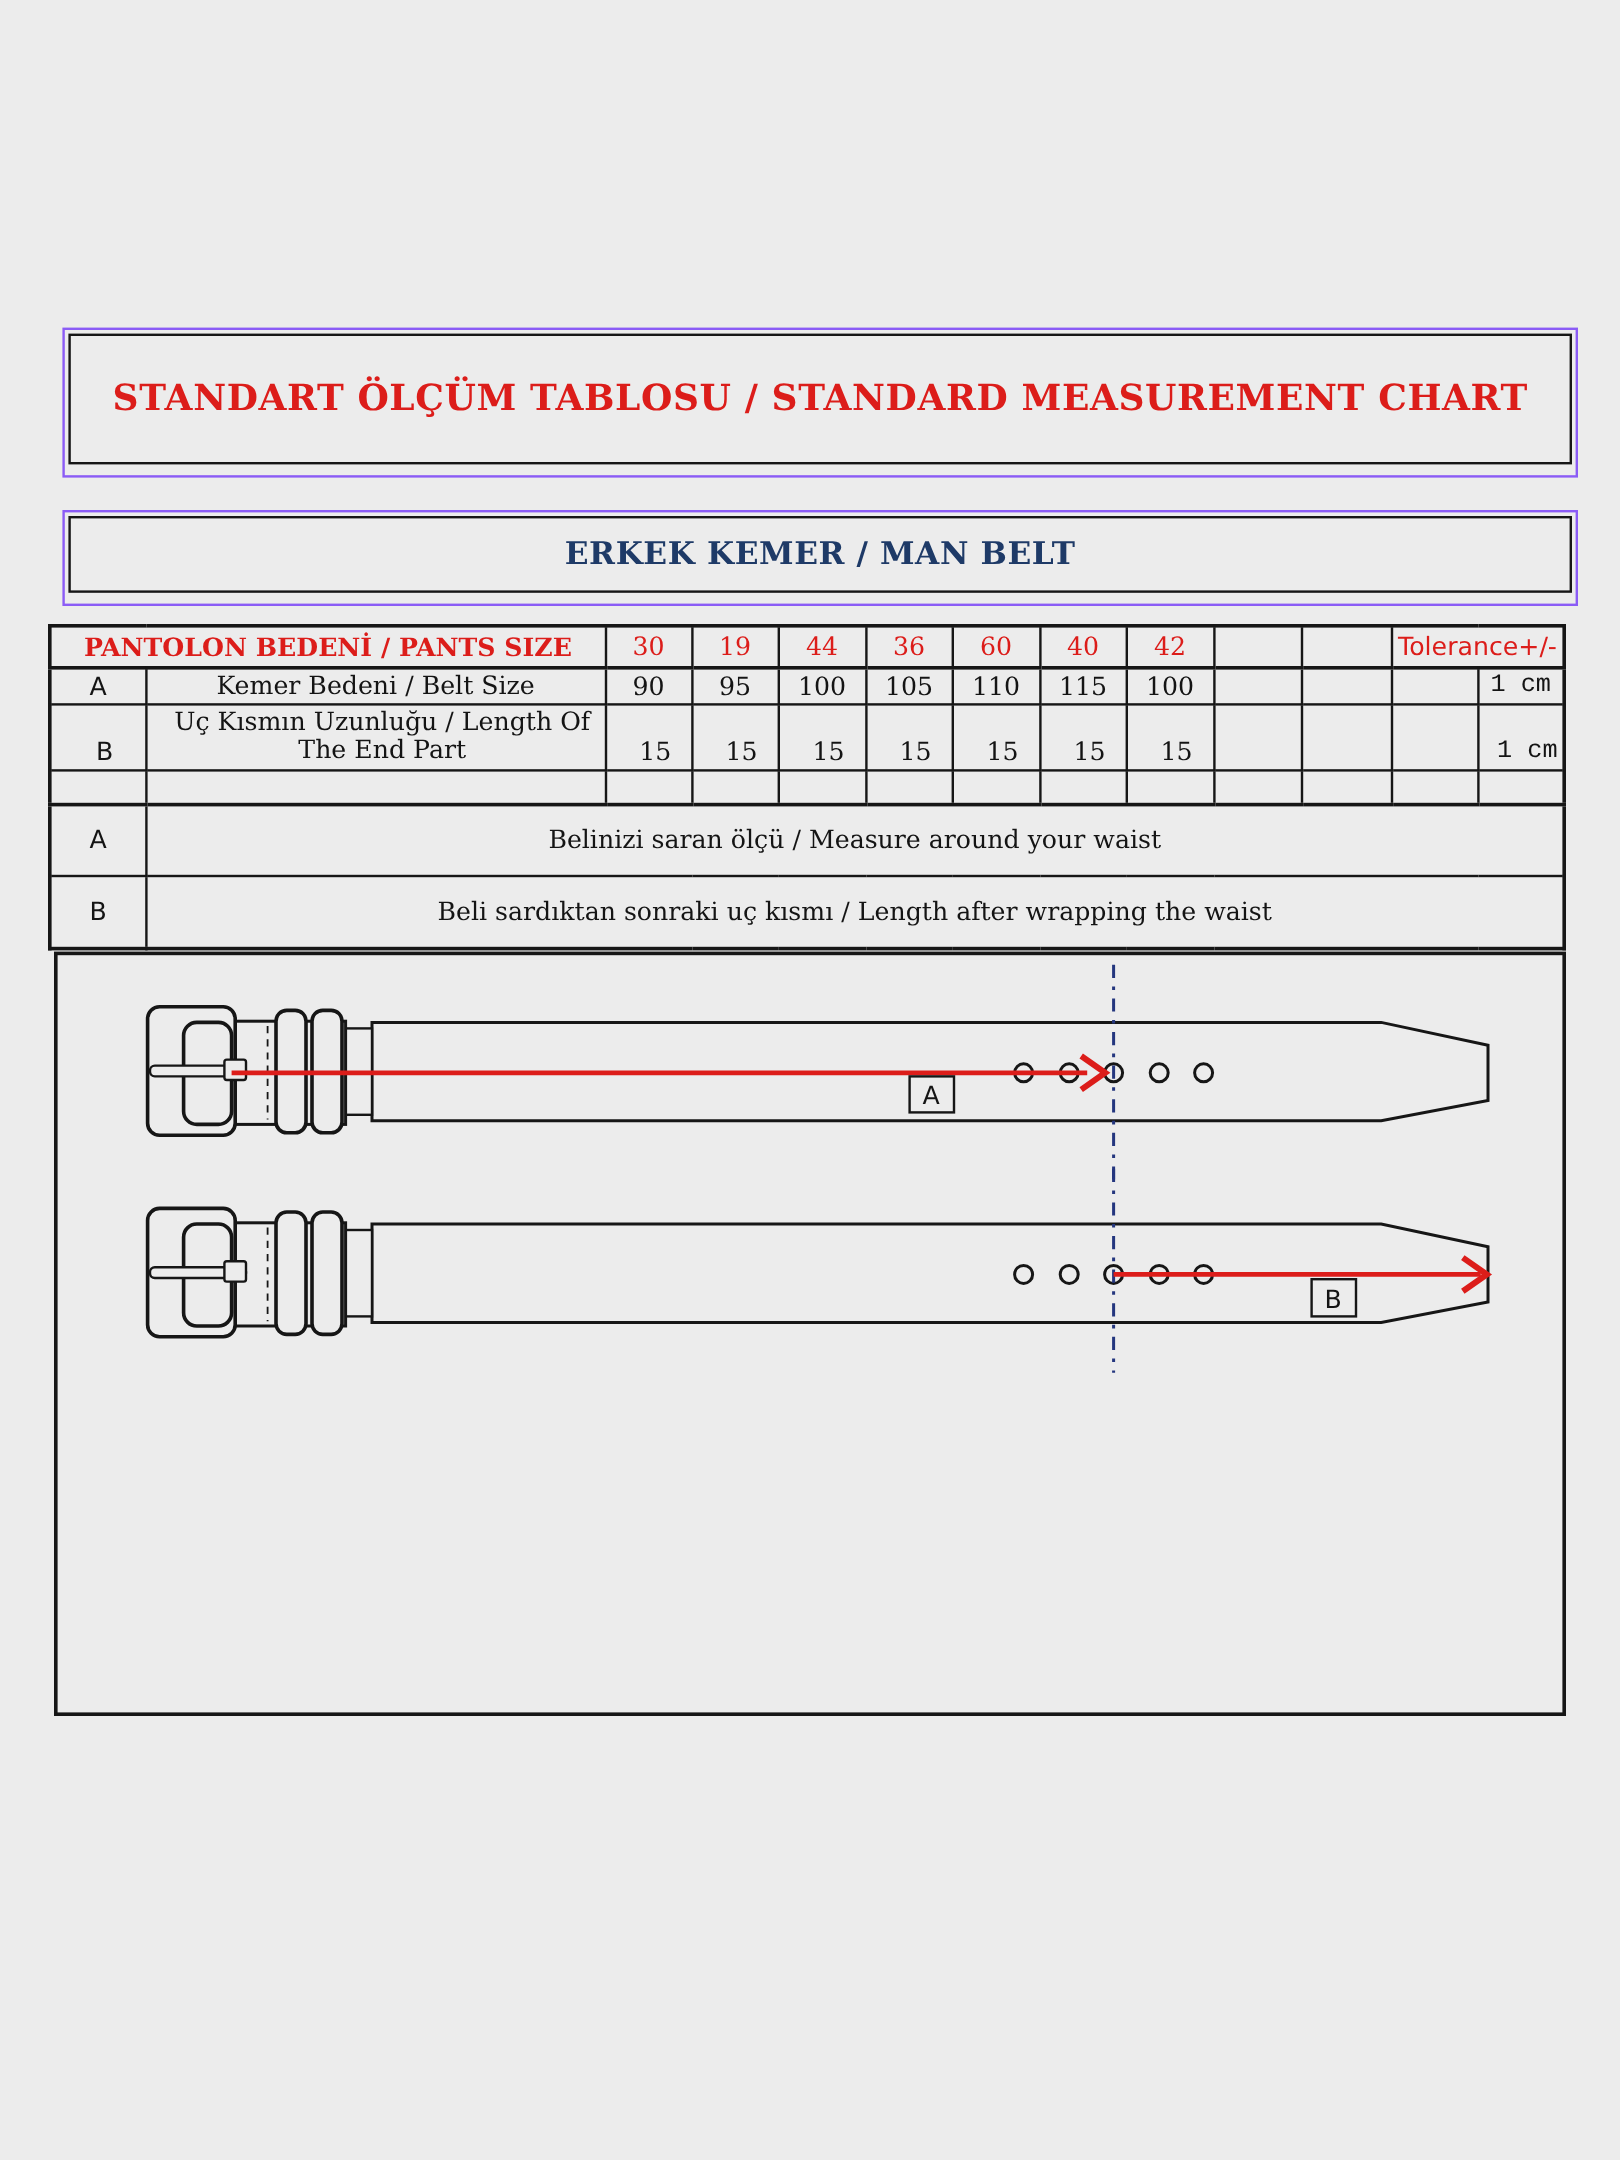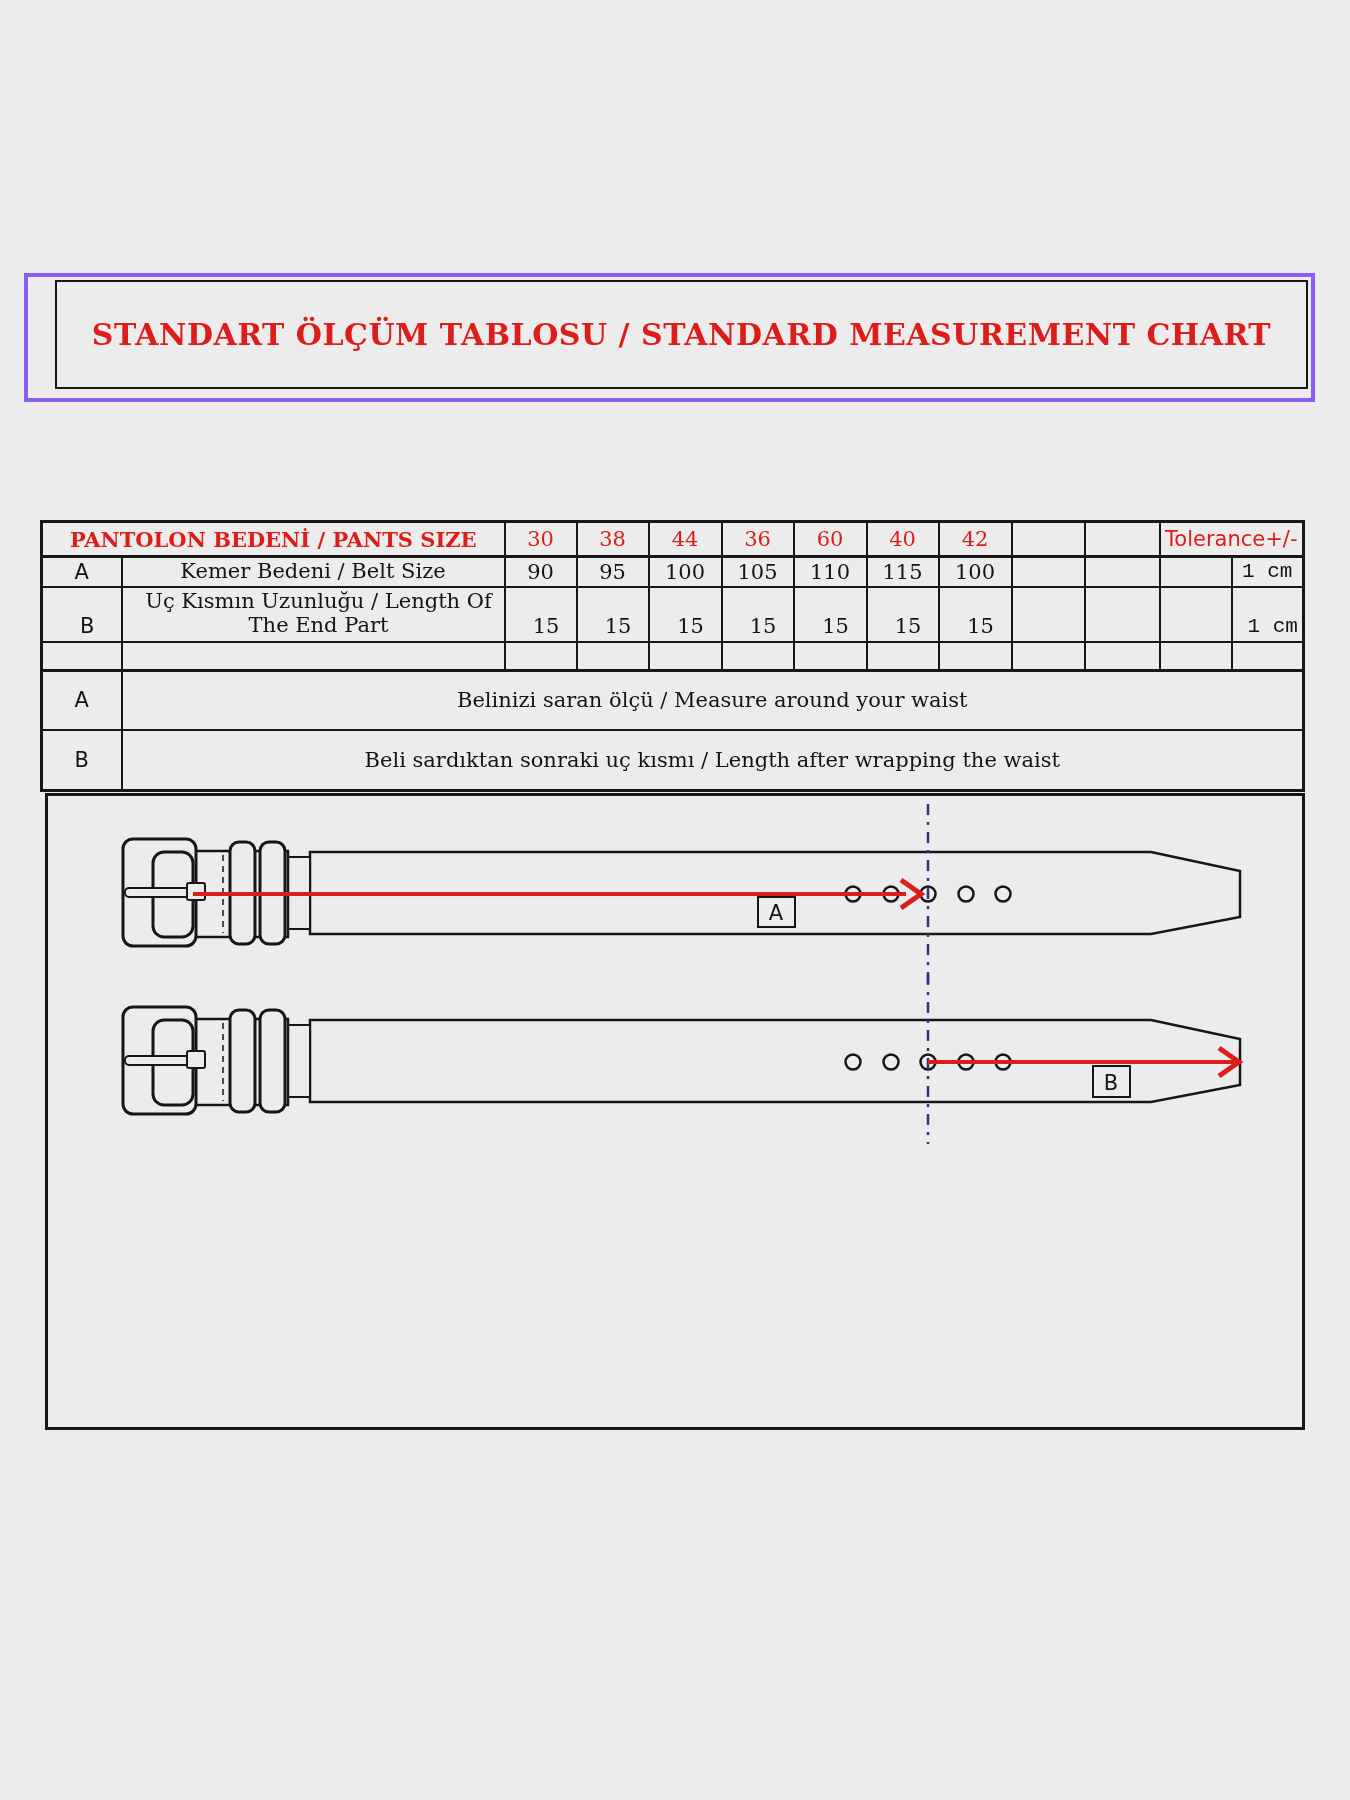--- a/index.html
+++ b/index.html
@@ -1,20 +1,20 @@
 <!DOCTYPE html>
 <html><head>
 <meta charset="utf-8">
 <style>
   html,body{margin:0;padding:0;}
   body{width:1350px;height:1800px;background:#ececec;font-family:"DejaVu Serif", serif;}
   .page{position:relative;width:1350px;height:1800px;background:#ececec;overflow:hidden;}
 
   
-  .dbox{position:absolute;left:24px;width:1259px;border:4px solid #8b5cf6;background:#ececec;padding-left:24px;}
+  .dbox{position:absolute;left:52px;width:1259px;border:2px solid #8b5cf6;background:#ececec;}
   .dbox-inner{border:2px solid #161616;margin:3px;height:calc(100% - 16px);display:flex;align-items:center;justify-content:center;}
   .title-box{top:273px;height:121px;}
   .subtitle-box{top:425px;height:76px;}
   .page-title{color:#dc1d1a;font-weight:bold;font-size:30px;letter-spacing:.5px;}
   .section-title{color:#1e3a67;font-weight:bold;font-size:26px;letter-spacing:.5px;}
 
   
   table.size-table{position:absolute;left:40px;top:520px;width:1262px;border-collapse:collapse;table-layout:fixed;background:#ececec;}
   table.size-table td{border:2px solid #161616;padding:0;font-size:21px;color:#141414;text-align:center;overflow:hidden;}
   table.size-table{border:3px solid #161616;}
@@ -45,20 +45,25 @@
 <body>
 
 <div class="page">
 
   <div class="dbox title-box">
     <div class="dbox-inner">
       <span class="page-title">STANDART ÖLÇÜM TABLOSU / STANDARD MEASUREMENT CHART</span>
     </div>
   </div>
 
+  <div class="dbox subtitle-box">
+    <div class="dbox-inner">
+      <span class="section-title">ERKEK KEMER / MAN BELT</span>
+    </div>
+  </div>
 
   <table class="size-table">
     <colgroup>
       <col style="width:80px">
         <col style="width:383px">
       <col style="width:72px">
         <col style="width:72px">
         <col style="width:73px">
         <col style="width:72px">
       <col style="width:73px">
@@ -66,21 +71,21 @@
         <col style="width:73px">
       <col style="width:73px">
         <col style="width:75px">
         <col style="width:72px">
         <col style="width:72px">
     </colgroup>
     <tbody>
         <tr class="hdr">
       <td colspan="2" class="pants">PANTOLON BEDENİ / PANTS SIZE</td>
       <td>30</td>
-      <td>38</td>
+      <td>19</td>
       <td>44</td>
       <td>36</td>
       <td>60</td>
       <td>40</td>
       <td>42</td>
       <td></td>
       <td></td>
       <td colspan="2" class="tol-h">Tolerance+/-</td>
     </tr>
     <tr class="rowA">

